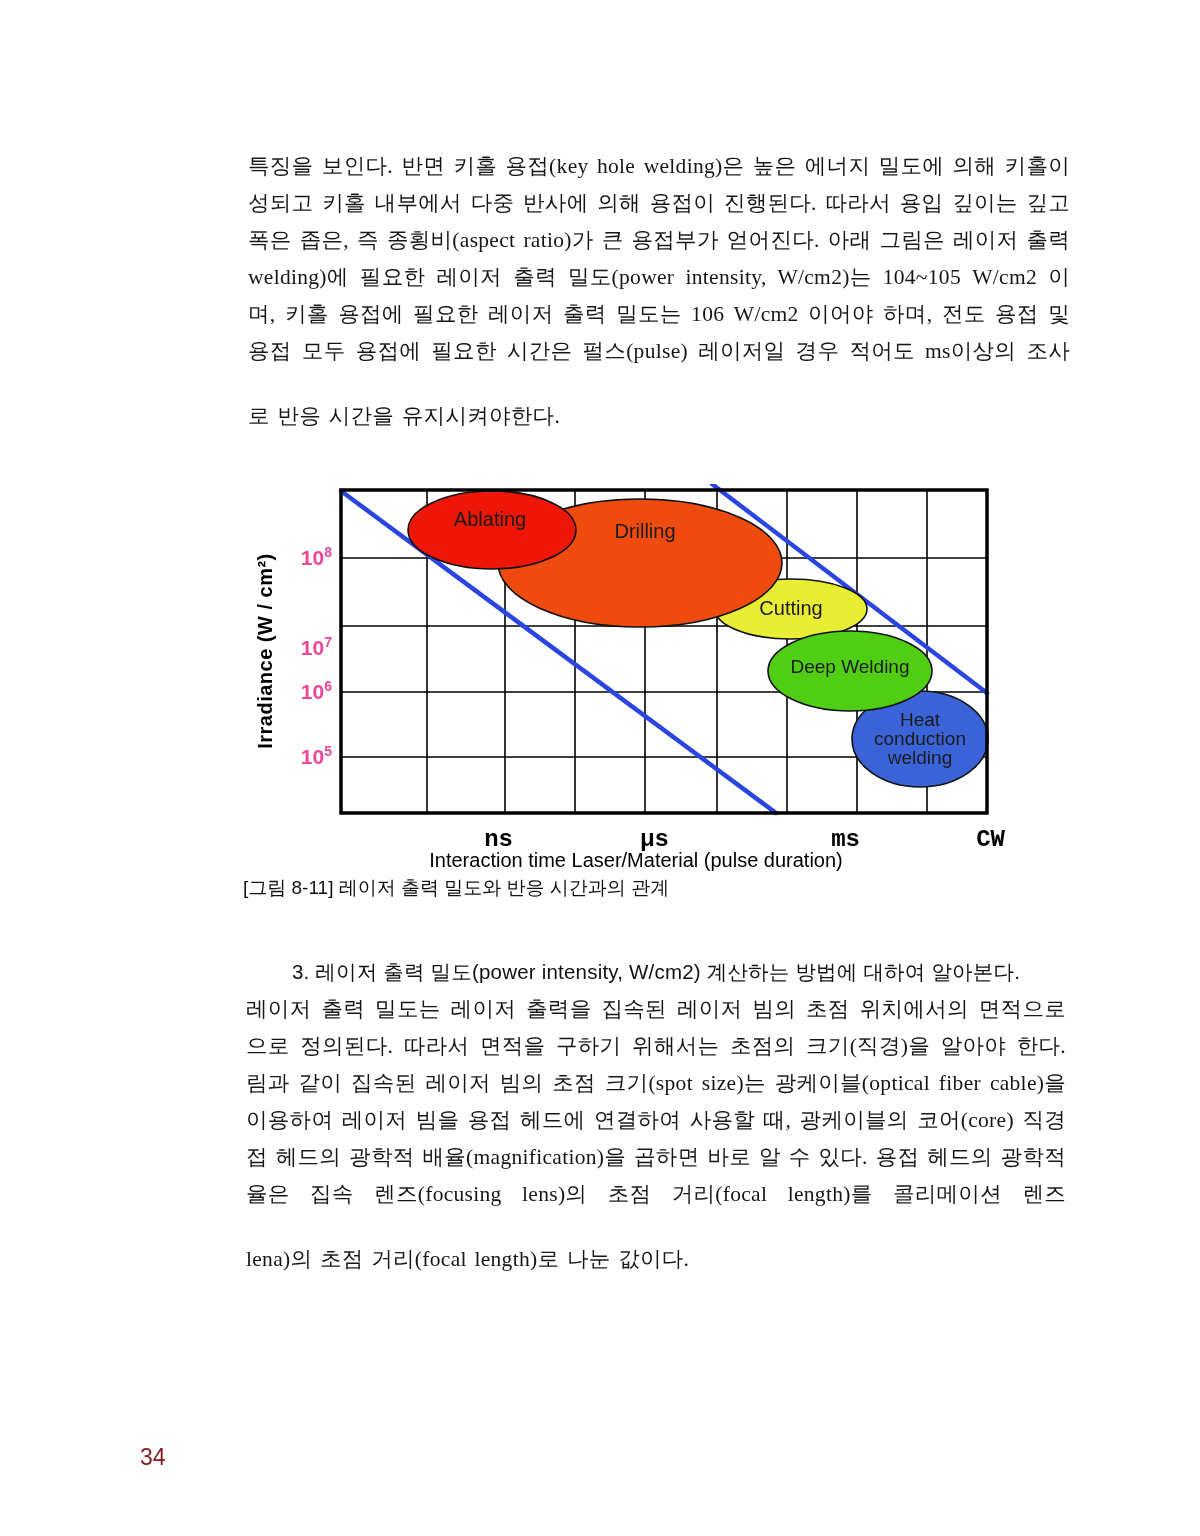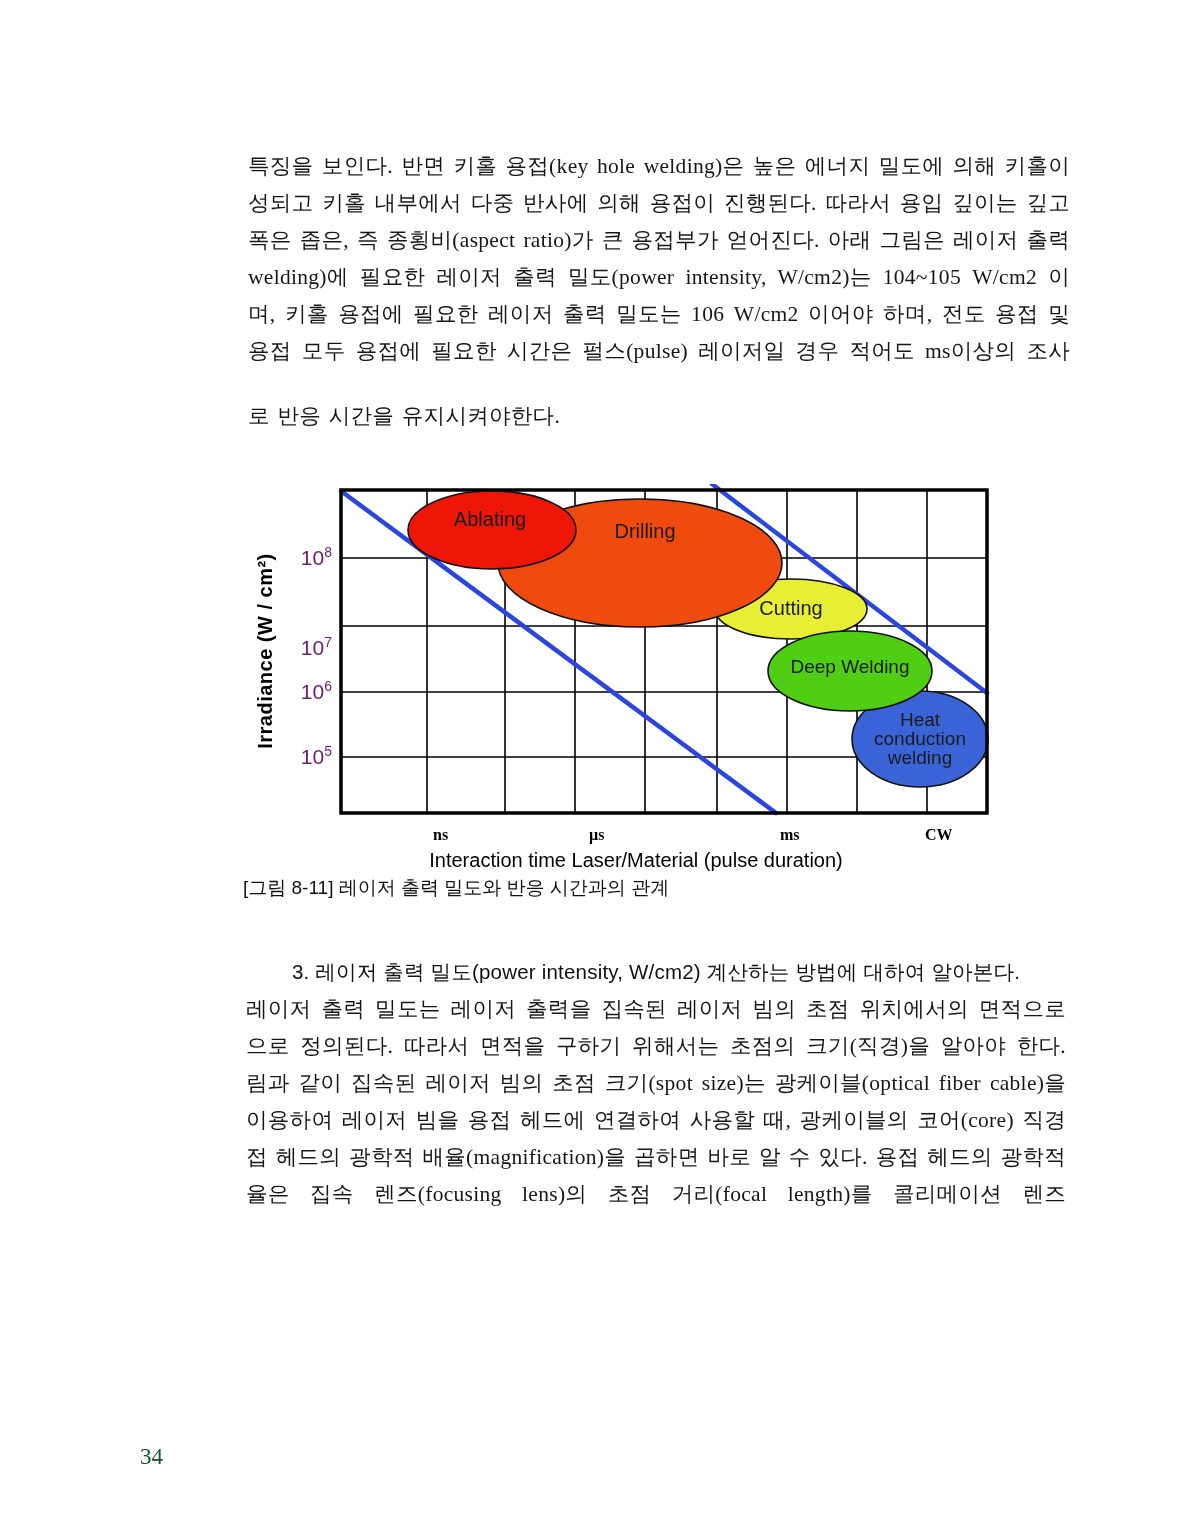--- a/index.html
+++ b/index.html
@@ -14,27 +14,27 @@
   .para .ln.last { text-align-last:left;margin-top:28px; }
   .y-title {
     position:absolute; left:117px; top:638px; width:300px; height:26px;
     transform:rotate(-90deg); transform-origin:center center;
     font-family:"Liberation Sans","DejaVu Sans",sans-serif;
     font-weight:bold; font-size:20px; text-align:center; color:#000; letter-spacing:0.5px;
   }
   .ytick {
     position:absolute; left:262px; width:70px; height:28px; text-align:right;
     font-family:"Liberation Sans","DejaVu Sans",sans-serif;
-    font-weight:normal; font-size:21px; color:#701a75;
+    font-weight:bold; font-size:21px; color:#ec4899;
   }
   .ytick sup { font-size:14px; }
   .xtick {
-    position:absolute; width:80px; height:24px; text-align:left; top:826px;
-    font-family:Liberation Serif, serif;
-    font-weight:bold; font-size:16px; color:#000;
+    position:absolute; width:80px; height:24px; text-align:right; top:826px;
+    font-family:Liberation Mono, monospace;
+    font-weight:bold; font-size:24px; color:#000;
   }
   .x-title {
     position:absolute; left:336px; top:849px; width:600px; text-align:center;
     font-family:"Liberation Sans","DejaVu Sans",sans-serif;
     font-weight:normal; font-size:20px; color:#000;
   }
   .fig-caption {
     position:absolute; left:243px; top:875px; width:640px;
     font-family:"Liberation Sans","DejaVu Sans",sans-serif;
     font-size:19px; color:#111;
@@ -42,22 +42,22 @@
   .plot-svg { position:absolute; left:338px; top:484px; }
   .svg-label { font-family:"Liberation Sans","DejaVu Sans",sans-serif; fill:#1b1b1b; }
 
   .sec3-heading {
     position:absolute; left:226px; top:958px; width:860px;
     font-family:"Liberation Sans","DejaVu Sans",sans-serif;
     font-size:20.5px; color:#111; letter-spacing:0.2px;text-align:center;
   }
   .page-number {
     position:absolute; left:140px; top:1444px;
-    font-family:Liberation Serif, serif;
-    font-size:23px; color:#14532d;
+    font-family:Liberation Sans, sans-serif;
+    font-size:23px; color:#7f1d1d;
   }
 </style>
 </head>
 <body>
 
 <div class="page">
 
   <div class="para" style="left:248px; top:148px; width:822px;">
     <div class="ln">특징을 보인다. 반면 키홀 용접(key hole welding)은 높은 에너지 밀도에 의해 키홀이 형</div>
     <div class="ln">성되고 키홀 내부에서 다중 반사에 의해 용접이 진행된다. 따라서 용입 깊이는 깊고 비드</div>
@@ -129,17 +129,18 @@
 
   <div class="sec3-heading">3. 레이저 출력 밀도(power intensity, W/cm2) 계산하는 방법에 대하여 알아본다.</div>
 
   <div class="para" style="left:246px; top:991px; width:820px;">
     <div class="ln">레이저 출력 밀도는 레이저 출력을 집속된 레이저 빔의 초점 위치에서의 면적으로 나눈 값</div>
     <div class="ln">으로 정의된다. 따라서 면적을 구하기 위해서는 초점의 크기(직경)을 알아야 한다. 아래 그</div>
     <div class="ln">림과 같이 집속된 레이저 빔의 초점 크기(spot size)는 광케이블(optical fiber cable)을</div>
     <div class="ln">이용하여 레이저 빔을 용접 헤드에 연결하여 사용할 때, 광케이블의 코어(core) 직경에 용</div>
     <div class="ln">접 헤드의 광학적 배율(magnification)을 곱하면 바로 알 수 있다. 용접 헤드의 광학적 배</div>
     <div class="ln">율은 집속 렌즈(focusing lens)의 초점 거리(focal length)를 콜리메이션 렌즈(collimation</div>
+    <div class="ln last">lena)의 초점 거리(focal length)로 나눈 값이다.</div>
   </div>
 
   <div class="page-number">34</div>
 
 </div>
 
 </body></html>

